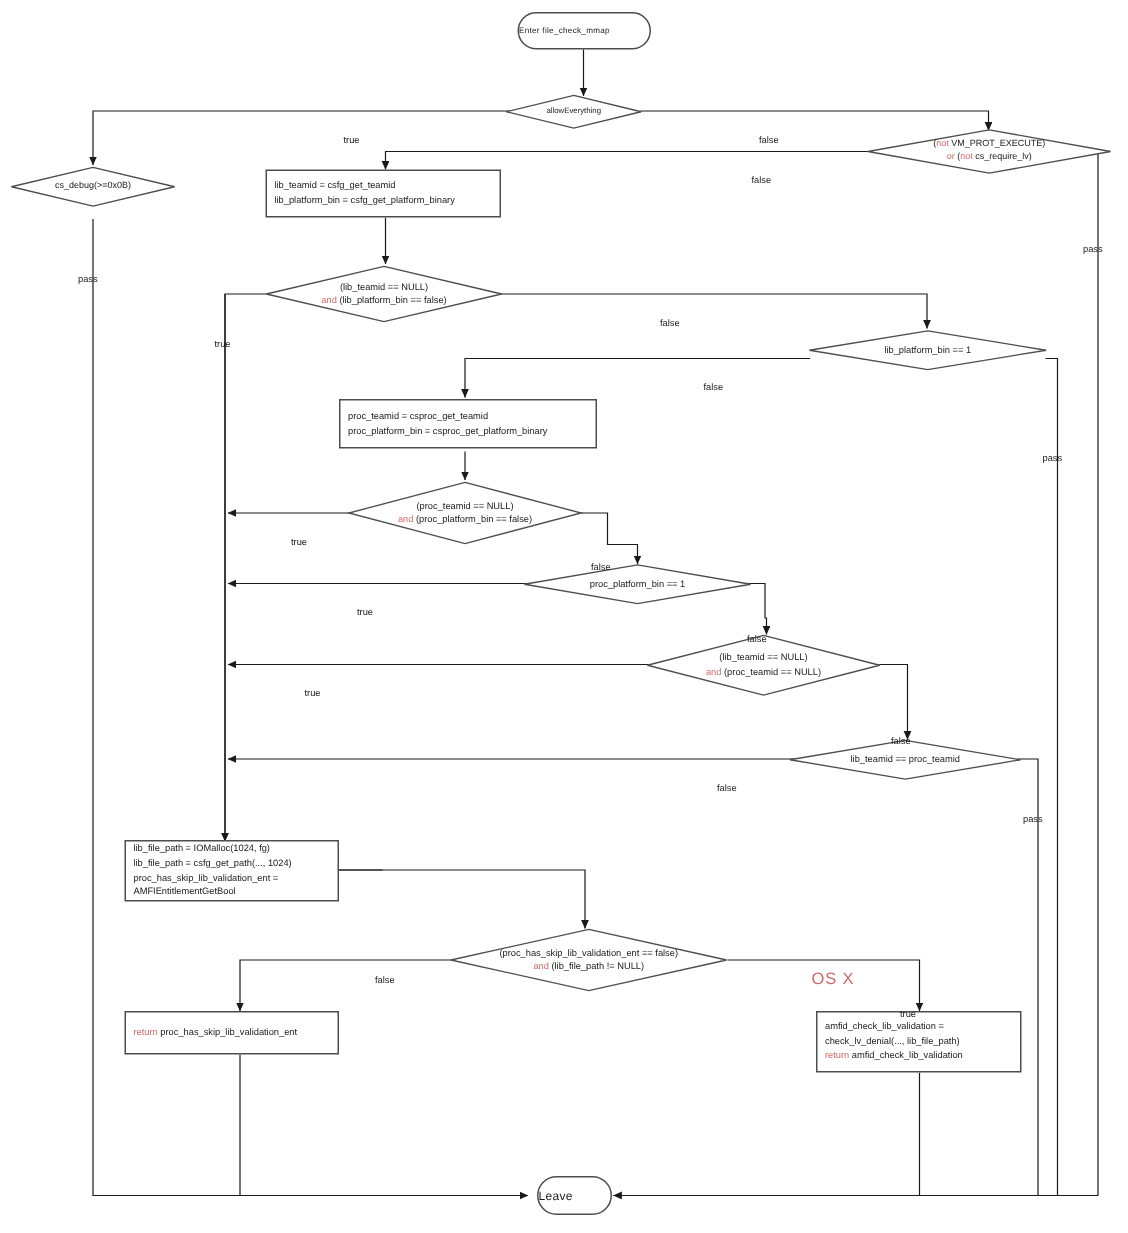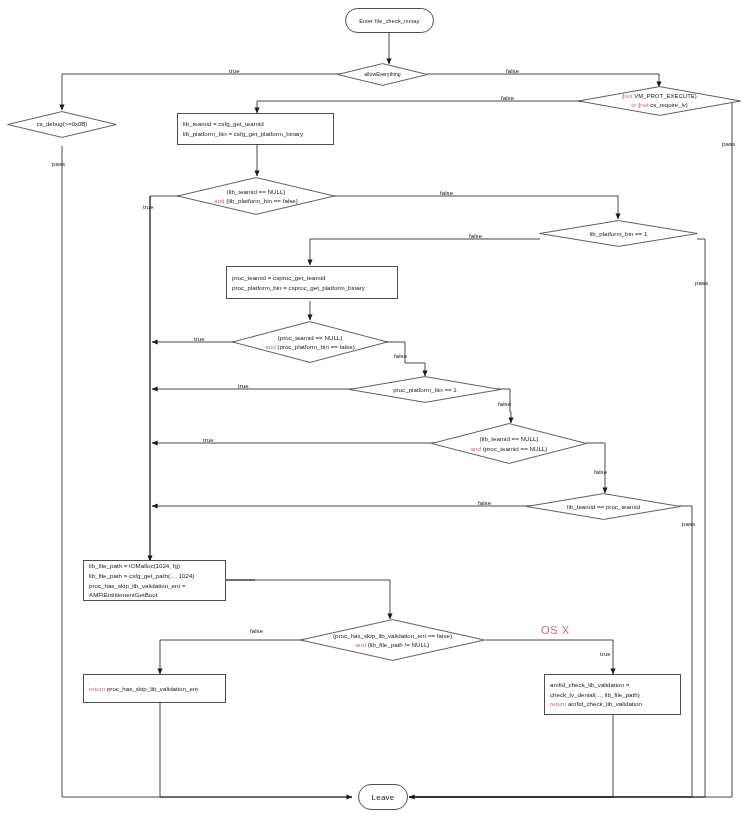--- a/index.html
+++ b/index.html
@@ -24,21 +24,21 @@
     position: absolute;
     box-sizing: border-box;
   }
   
   .term {
     border: 1px solid #4d4d4d;
     border-radius: 14px;
     background: #ffffff;
     display: flex;
     align-items: center;
-    justify-content: center;
+    justify-content: flex-start;
     font-size: 5.4px;
     color: #1a1a1a;
     letter-spacing: .2px;
   }
   .term.big { font-size: 8px; }
   
   .proc {
     border: 1px solid #4d4d4d;
     background: #ffffff;
     display: flex;
@@ -69,20 +69,21 @@
     line-height: 1.5;
     color: #1a1a1a;
     white-space: nowrap;
   }
   .kw { color: #d46a6a; }
   .lbl {
     position: absolute;
     font-size: 6.2px;
     color: #1a1a1a;
     white-space: nowrap;
+    margin-top: 23px;
   }
   .lbl.osx {
     font-size: 11px;
     color: #c96b6b;
     letter-spacing: .6px;
   }
 </style>
 </head>
 <body>
 

